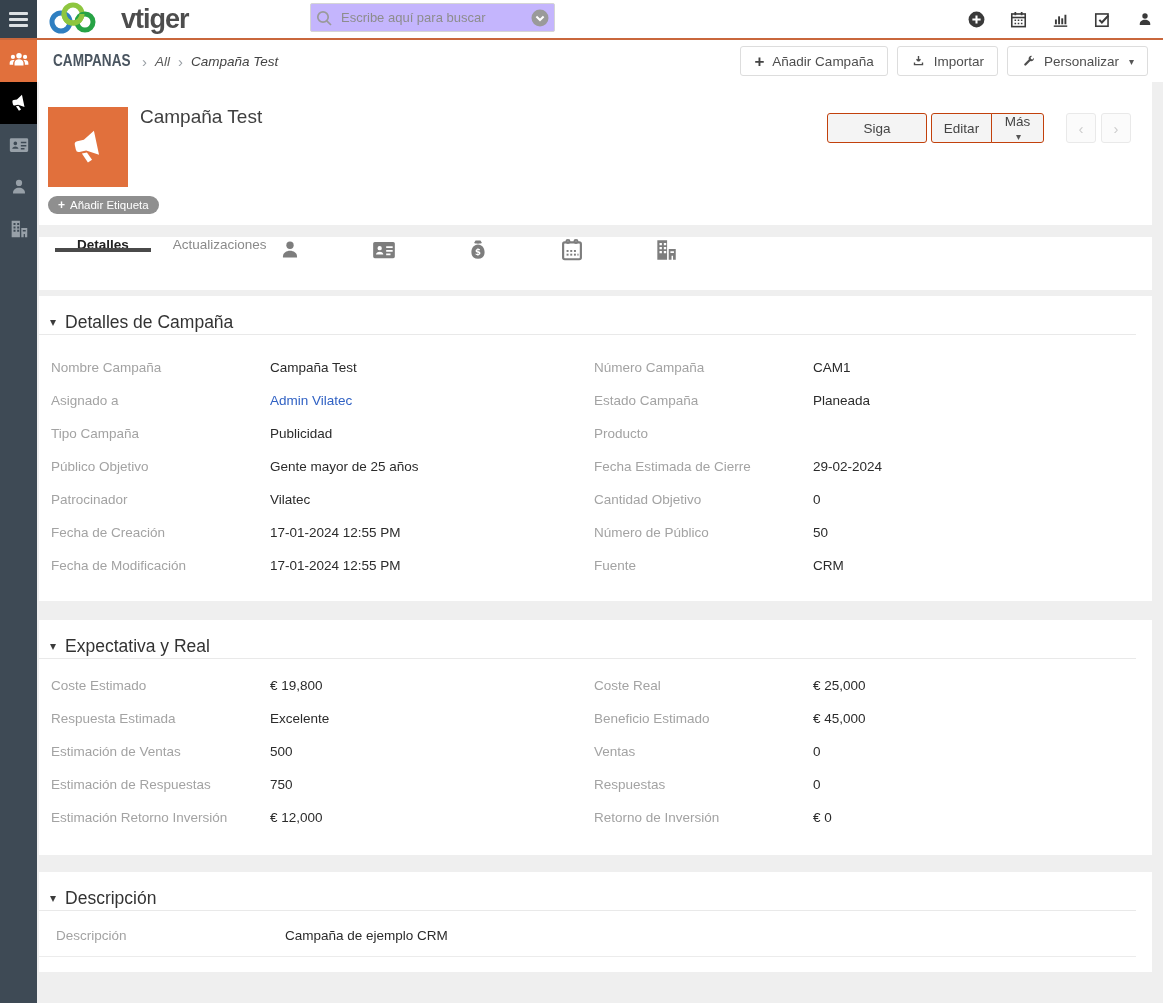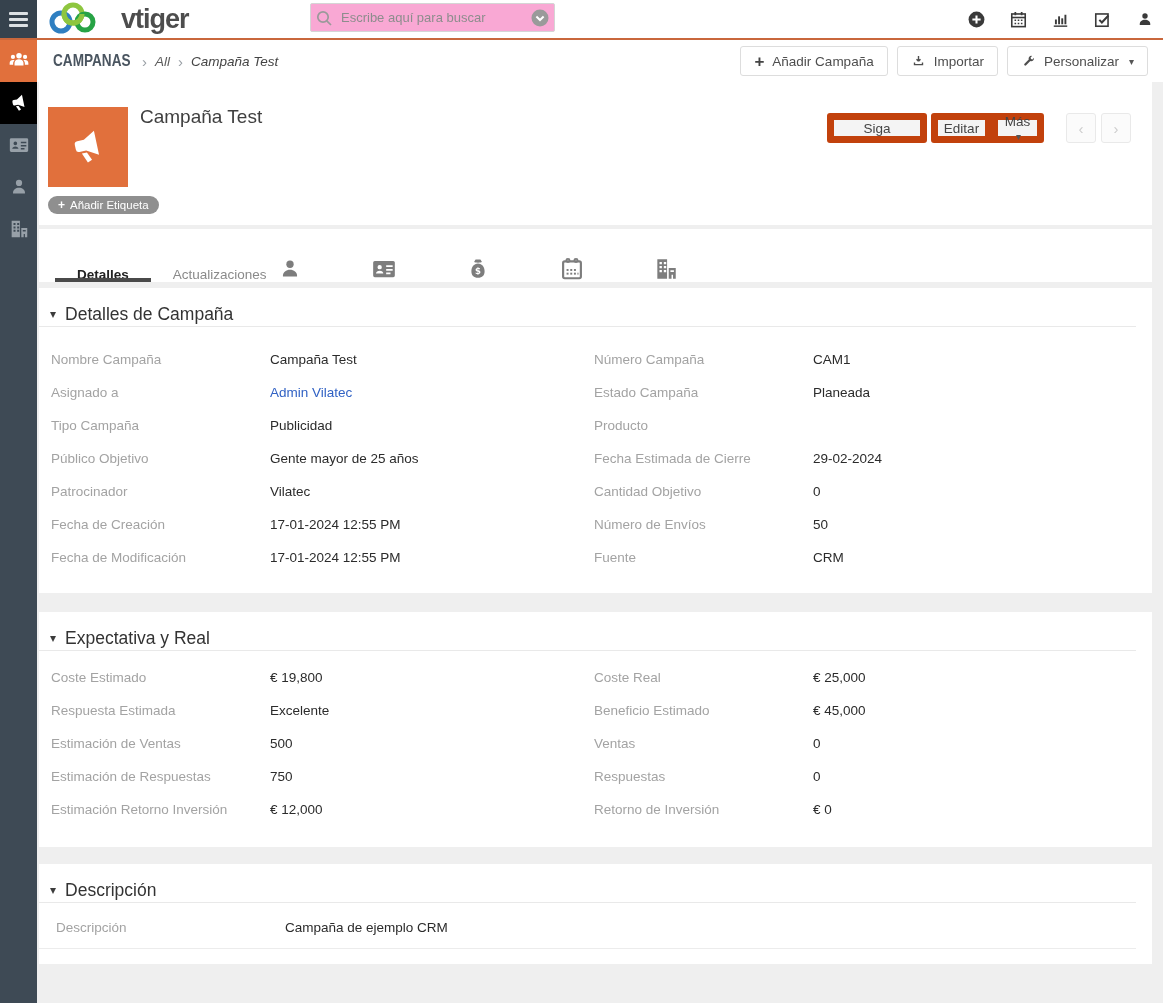--- a/index.html
+++ b/index.html
@@ -10,21 +10,21 @@
     position:relative;
     overflow:hidden;
     color:#333;
   }
   
   .topbar{position:absolute;top:0;left:0;right:0;height:40px;background:#fff;border-bottom:2px solid #c9673c;display:flex;align-items:center;z-index:20;}
   .hamburger{width:37px;height:38px;background:#36424d;display:flex;flex-direction:column;align-items:center;justify-content:center;gap:3px;cursor:pointer;}
   .hamburger span{display:block;width:19px;height:3px;background:#dde1e4;border-radius:1px;}
   .logo{display:flex;align-items:center;margin-left:9px;gap:16px;}
   .logo-text{font-size:27px;font-weight:bold;color:#4d4d4d;letter-spacing:-1px;margin-left:1px;}
-  .search{position:absolute;left:310px;top:3px;width:245px;height:29px;border:1px solid #d5d5d5;border-radius:2px;background:#f9a8d4;display:flex;align-items:center;}
+  .search{position:absolute;left:310px;top:3px;width:245px;height:29px;border:1px solid #d5d5d5;border-radius:2px;background:#c4b5fd;display:flex;align-items:center;}
   .search input{border:none;outline:none;flex:1;font-size:13px;color:#666;padding:0 4px;background:transparent;}
   .search input::placeholder{color:#8d8d8d;}
   .search svg{flex:none;}
   .top-icons{position:absolute;right:9px;top:0;height:38px;display:flex;align-items:center;gap:23px;color:#3a3a3a;}
   .top-icons .ticon{width:19px;height:19px;display:flex;align-items:center;justify-content:center;cursor:pointer;}
   
   .sidebar{position:absolute;top:40px;left:0;bottom:0;width:37px;background:#3e4a55;z-index:10;}
   .side-item{width:37px;height:42px;display:flex;align-items:center;justify-content:center;color:#97a0a8;cursor:pointer;}
   .side-item.is-orange{background:#e1703c;color:#fff;}
   .side-item.is-black{background:#000;color:#fff;}
@@ -40,28 +40,28 @@
   .btn-white .plus{font-size:17px;font-weight:bold;color:#444;line-height:1;}
   .caret{font-size:10px;color:#555;margin-left:2px;}
   
   .content{padding:0 11px 0 2px;}
   .record-card{background:#fff;height:143px;position:relative;}
   .record-icon{position:absolute;left:9px;top:25px;width:80px;height:80px;background:#e1703c;display:flex;align-items:center;justify-content:center;color:#fff;}
   .record-title{position:absolute;left:101px;top:24px;font-size:19px;color:#3f3f3f;}
   .tag-pill{position:absolute;left:9px;top:114px;height:18px;background:#8f8f8f;color:#fff;border-radius:10px;font-size:11.5px;display:inline-flex;align-items:center;padding:0 10px;gap:5px;cursor:pointer;}
   .tag-pill .plus{font-weight:bold;font-size:12px;}
   .hdr-actions{position:absolute;right:21px;top:31px;display:flex;align-items:center;}
-  .btn-gray{height:30px;background:#f4f4f4;border:7px solid #c2410c;color:#444;font-size:13.5px;display:flex;align-items:center;justify-content:center;cursor:pointer;}
+  .btn-gray{height:30px;background:#f4f4f4;border:1px solid #c2410c;color:#444;font-size:13.5px;display:flex;align-items:center;justify-content:center;cursor:pointer;}
   .btn-follow{width:100px;border-radius:3px;margin-right:4px;}
   .btn-edit{width:61px;border-radius:3px 0 0 3px;}
   .btn-more{width:53px;border-radius:0 3px 3px 0;margin-left:-1px;gap:2px;flex-direction:column;}
   .pager{margin-left:22px;display:flex;gap:5px;}
   .pbtn{width:30px;height:30px;background:#fbfbfb;border:1px solid #e9e9e9;border-radius:3px;color:#ccc;font-size:15px;display:flex;align-items:center;justify-content:center;cursor:pointer;}
   
-  .tabstrip{height:53px;background:#fff;margin-top:4px;display:flex;align-items:flex-end;padding-left:16px;}
+  .tabstrip{height:53px;background:#fff;margin-top:12px;display:flex;align-items:flex-start;padding-left:16px;}
   .tab{display:flex;align-items:center;justify-content:center;position:relative;font-size:13.5px;color:#8a8a8a;padding:0 22px;cursor:pointer;}
   .tab.active{color:#222;font-weight:bold;}
   .tab.active::after{content:"";position:absolute;left:0;right:0;bottom:0;height:4px;background:#4a4a4a;}
   .tab-icon{width:94px;padding:0;color:#7d7d7d;cursor:pointer;display:flex;align-items:center;justify-content:center;}
   .tab-icon.first{margin-left:-46px;}
   
   .card{background:#fff;}
   .card.details{margin-top:6px;height:305px;}
   .card.expect{margin-top:19px;height:235px;}
   .card.desc{margin-top:17px;height:100px;}
@@ -320,21 +320,21 @@
         </div>
         <div class="frow">
           <div class="flabel">Patrocinador</div>
           <div class="fvalue">Vilatec</div>
           <div class="flabel">Cantidad Objetivo</div>
           <div class="fvalue">0</div>
         </div>
         <div class="frow">
           <div class="flabel">Fecha de Creación</div>
           <div class="fvalue">17-01-2024 12:55 PM</div>
-          <div class="flabel">Número de Envíos</div>
+          <div class="flabel">Número de Público</div>
           <div class="fvalue">50</div>
         </div>
         <div class="frow">
           <div class="flabel">Fecha de Modificación</div>
           <div class="fvalue">17-01-2024 12:55 PM</div>
           <div class="flabel">Fuente</div>
           <div class="fvalue">CRM</div>
         </div>
       </div>
     </div>

